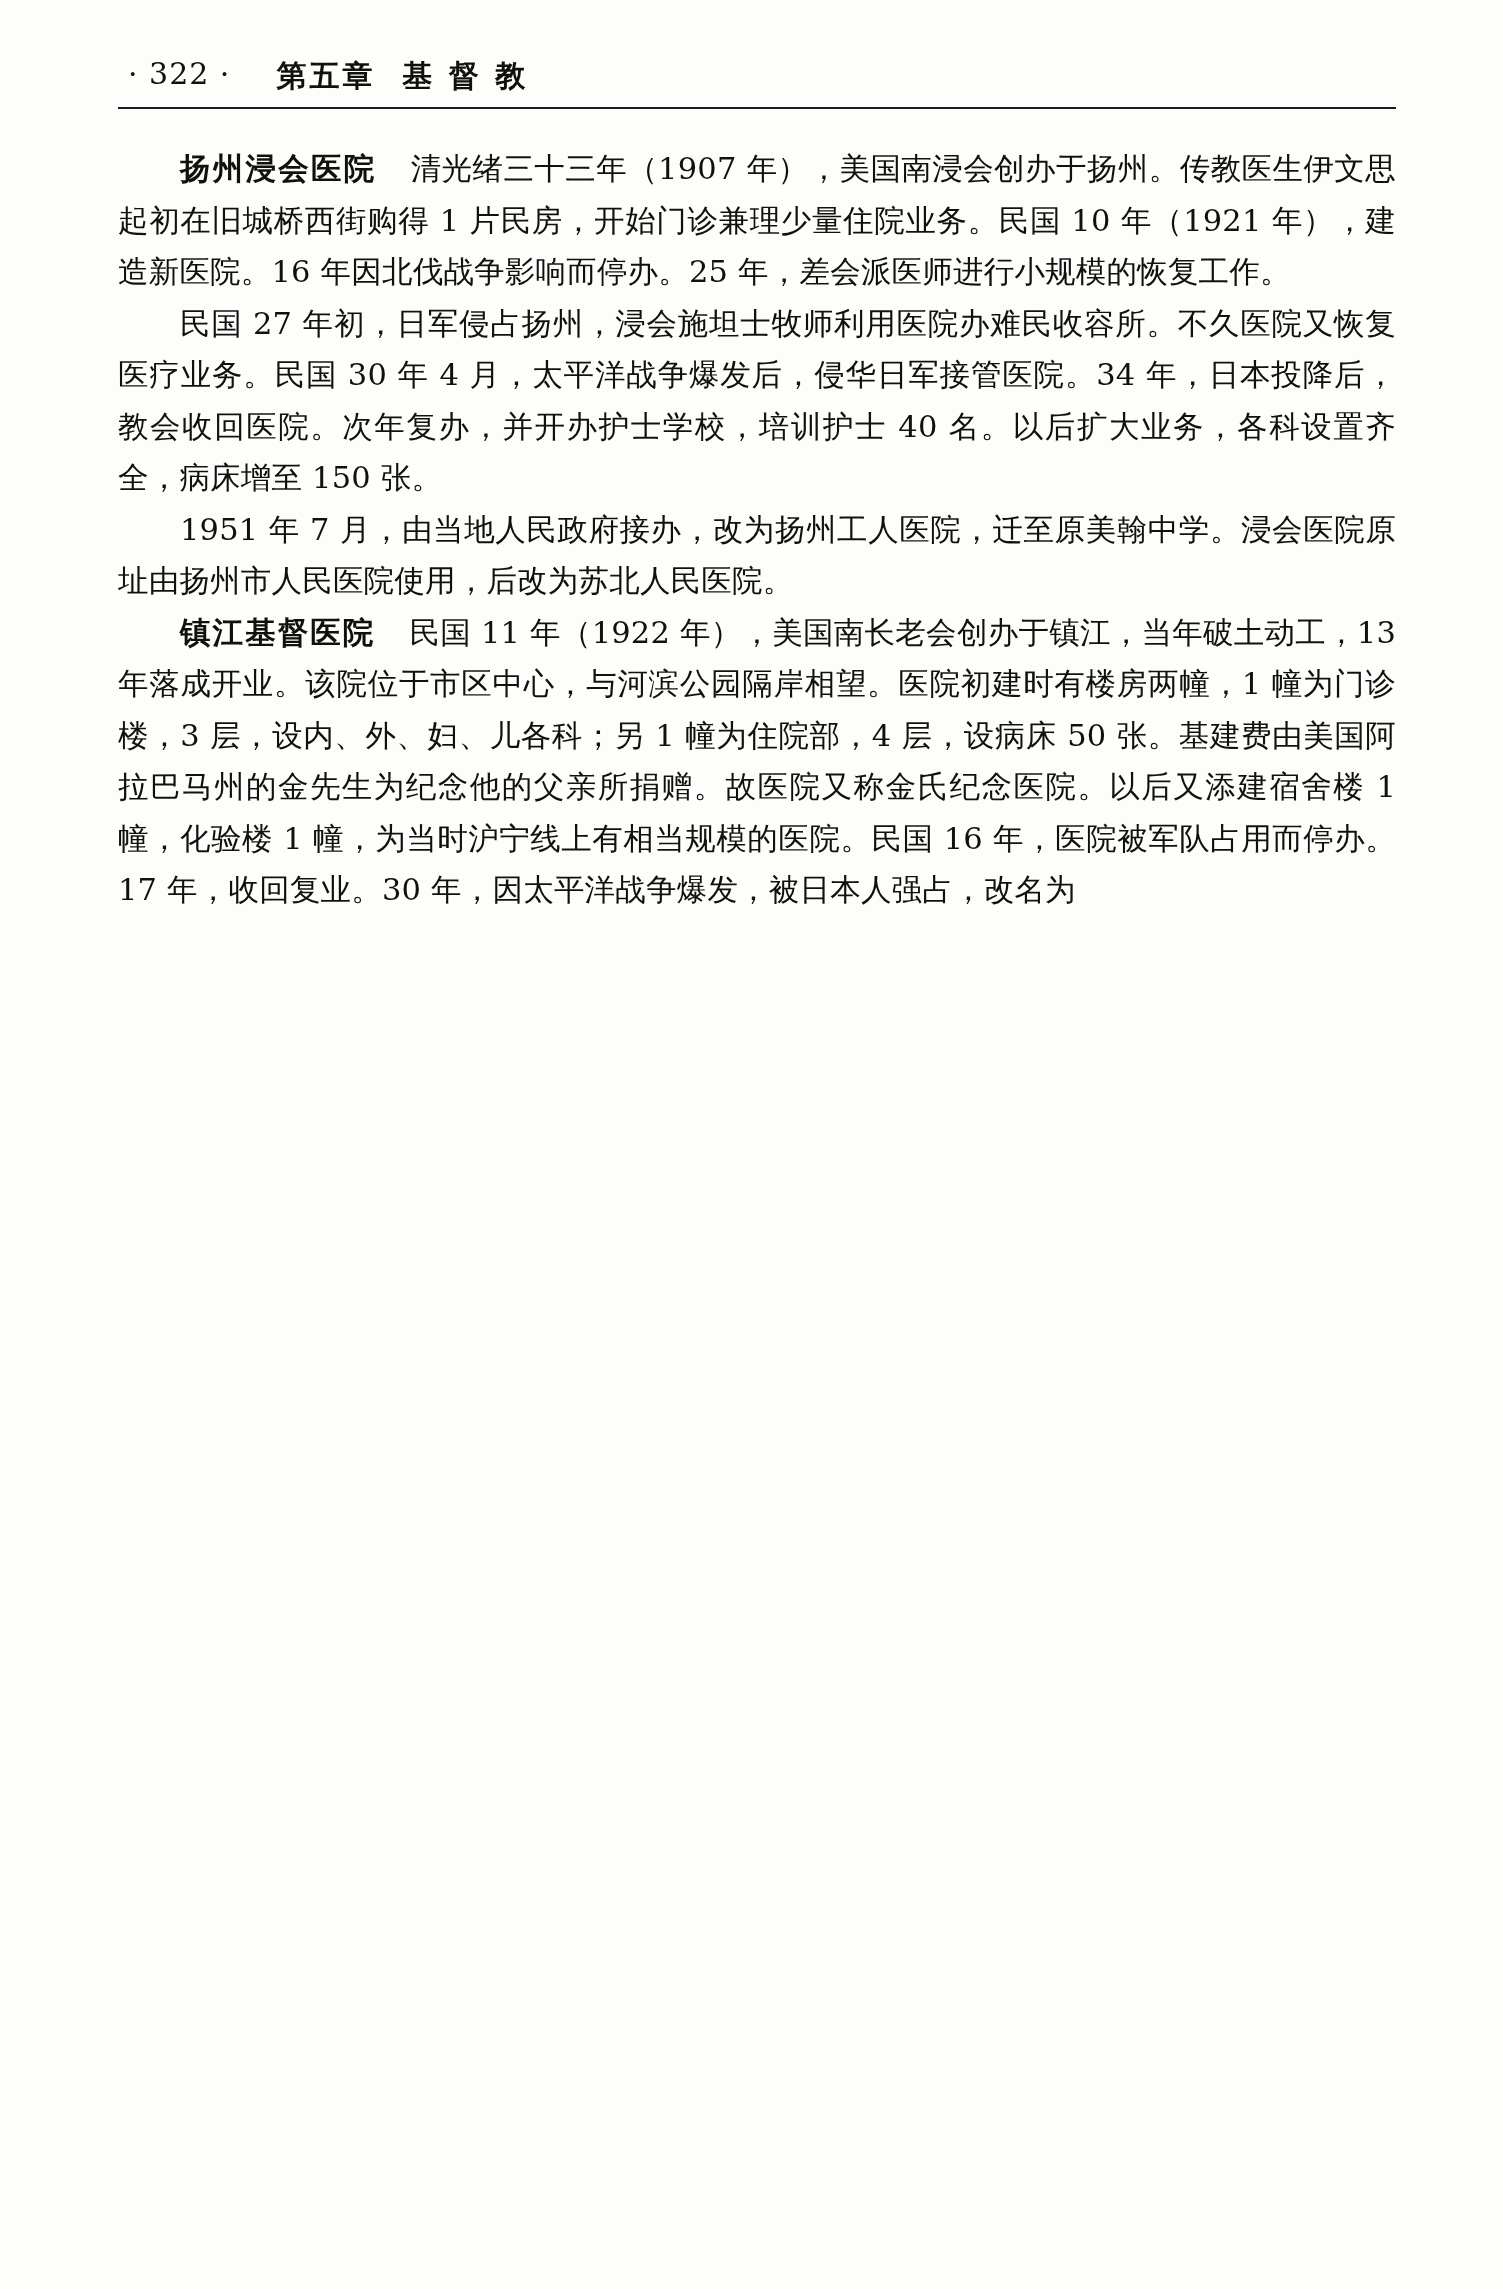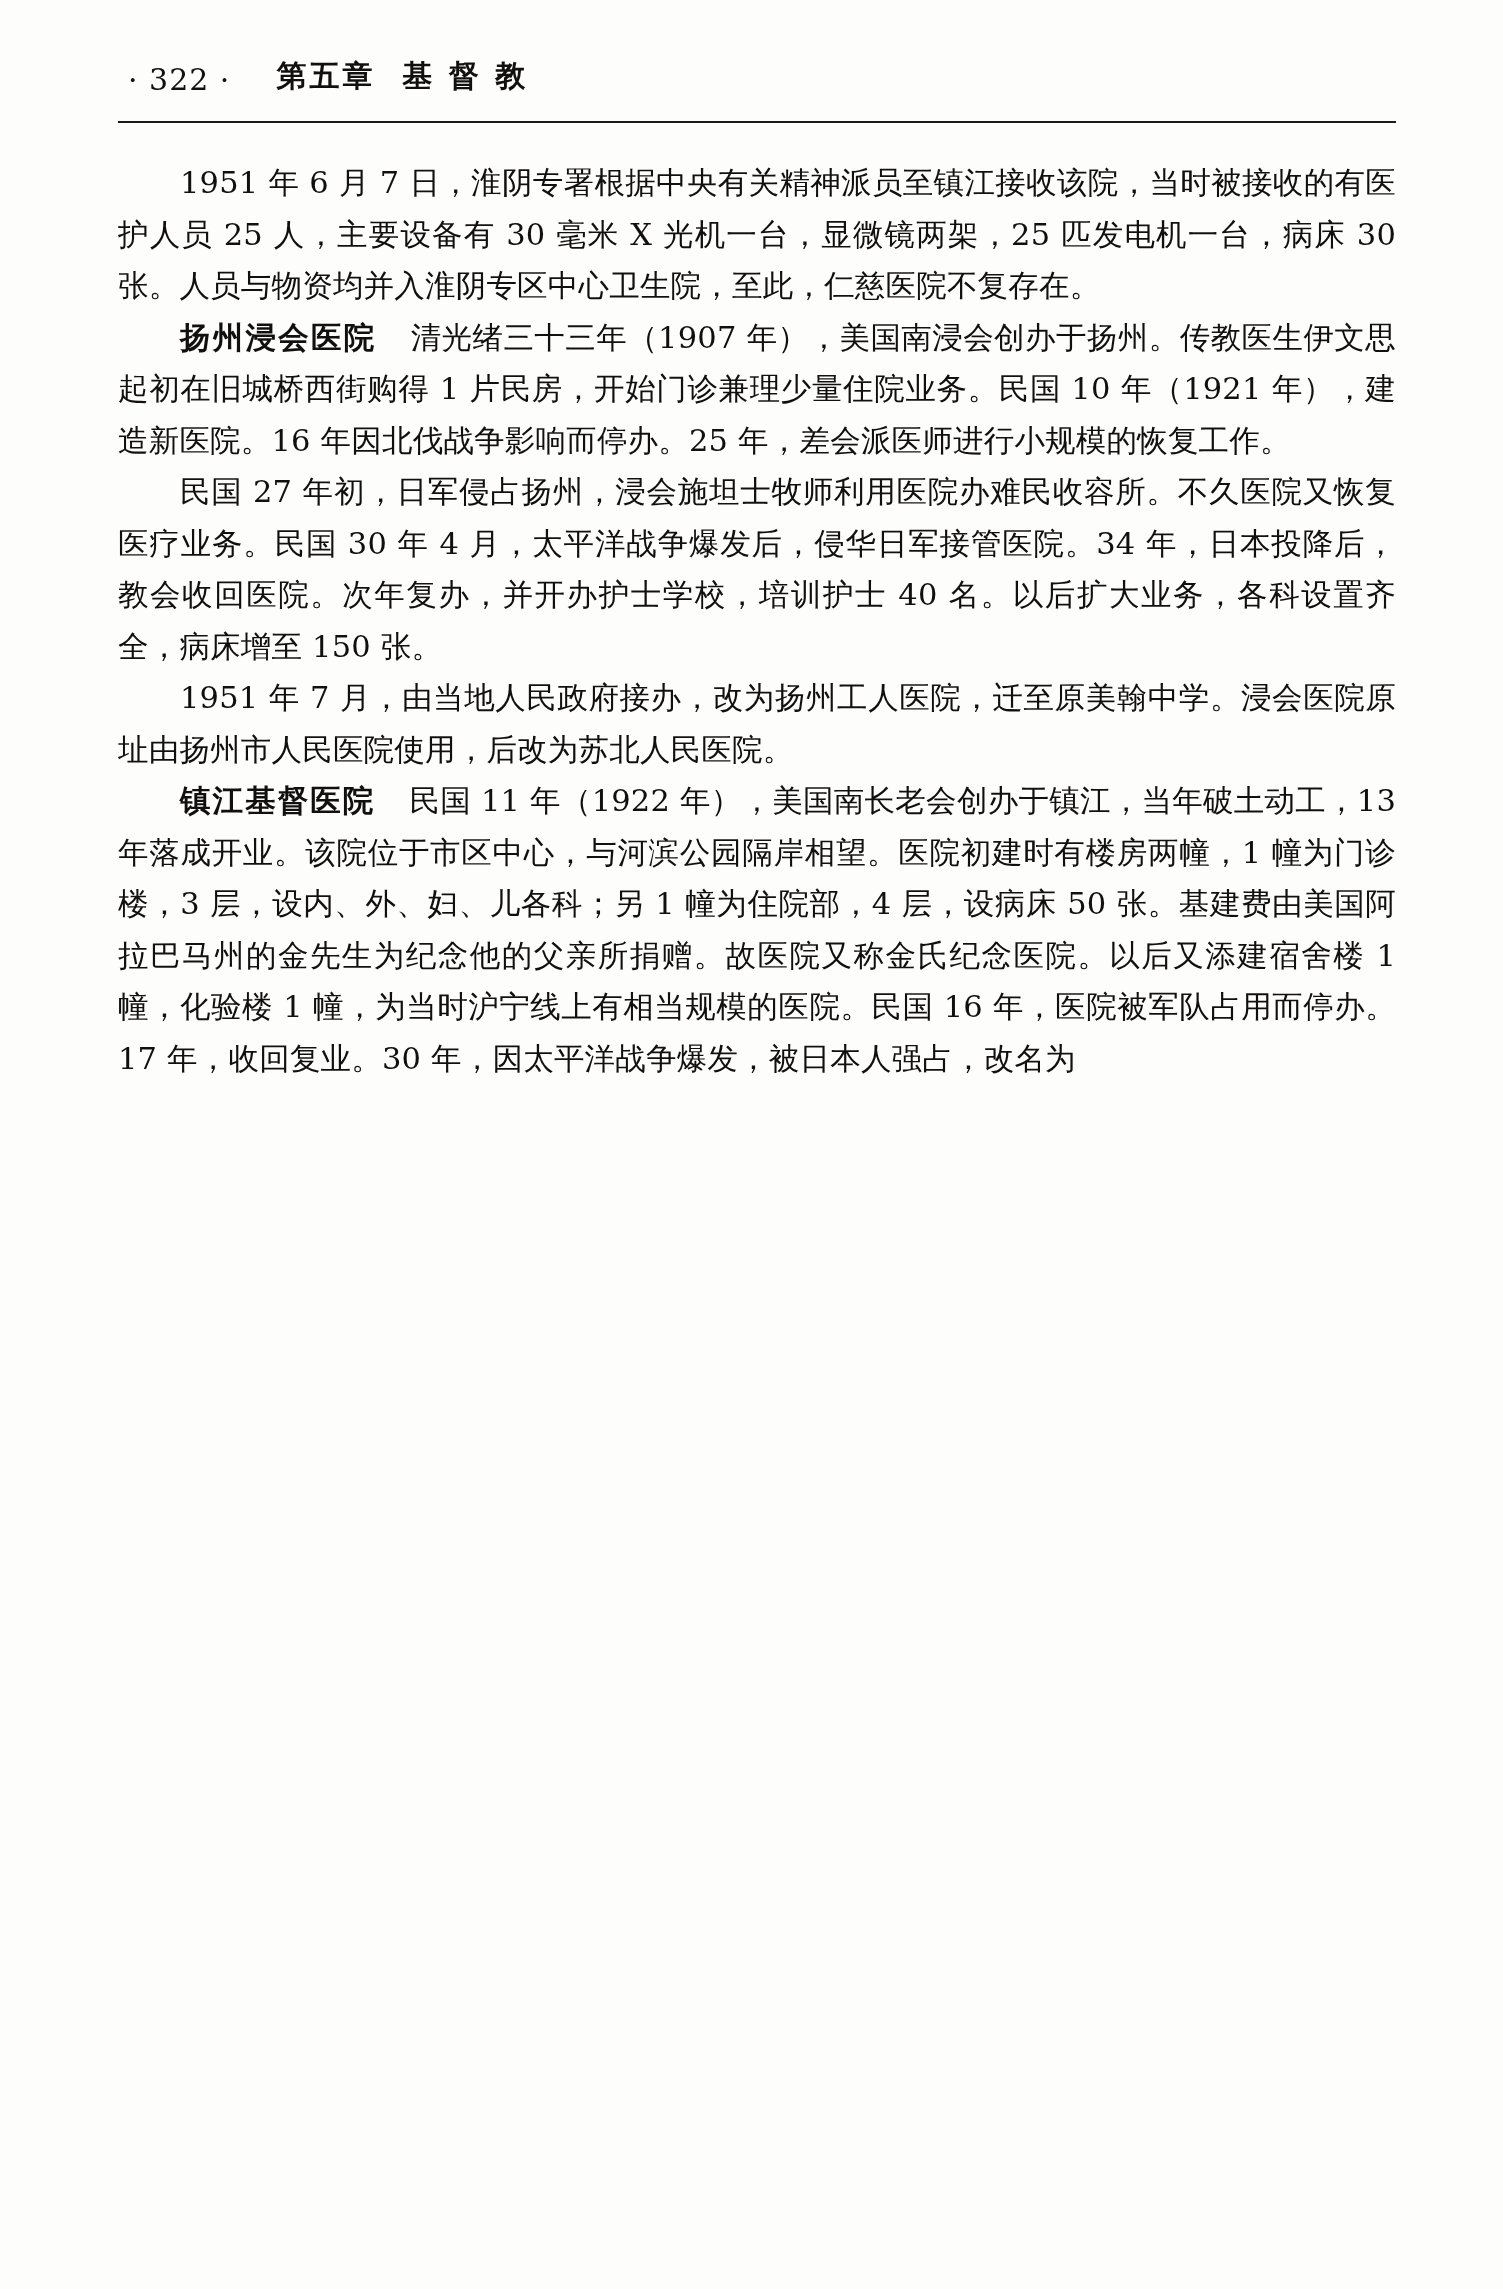--- a/index.html
+++ b/index.html
@@ -24,25 +24,25 @@
   }
   .content {
     position: absolute;
     left: 118px;
     top: 56px;
     width: 1278px;
   }
   
   .header {
     display: flex;
-    align-items: flex-end;
+    align-items: flex-start;
     font-family: "DejaVu Sans", "Liberation Sans", sans-serif;
     font-weight: bold;
     padding-left: 10px;
-    margin-bottom: 24px;
+    margin-bottom: 10px;
   }
   .page-number {
     font-size: 30px;
     letter-spacing: 1px;
     white-space: pre;
     font-family: "DejaVu Serif", "Liberation Serif", serif;
     font-weight: normal;
   }
   .chapter-title {
     font-size: 30px;
@@ -91,23 +91,20 @@
       <span class="page-number">· 322 ·</span>
       <span class="chapter-title">第五章  基 督 教</span>
     </div>
     <hr class="header-rule">
 
     <div class="body-text">
 
 
 
 
-      <p class="para indent">
-        <span>1951 年 6 月 7 日，淮阴专署根据中央有关精神派员至镇江接收该院，当时被接收的有医护人员 25 人，主要设备有 30 毫米 X 光机一台，显微镜两架，25 匹发电机一台，病床 30 张。人员与物资均并入淮阴专区中心卫生院，至此，仁慈医院不复存在。</span>
-      </p>
 
       <p class="para indent">
         <span class="lead">扬州浸会医院</span><span class="lead-gap"></span><span>清光绪三十三年（1907 年），美国南浸会创办于扬州。传教医生伊文思起初在旧城桥西街购得 1 片民房，开始门诊兼理少量住院业务。民国 10 年（1921 年），建造新医院。16 年因北伐战争影响而停办。25 年，差会派医师进行小规模的恢复工作。</span>
       </p>
 
       <p class="para indent">
         <span>民国 27 年初，日军侵占扬州，浸会施坦士牧师利用医院办难民收容所。不久医院又恢复医疗业务。民国 30 年 4 月，太平洋战争爆发后，侵华日军接管医院。34 年，日本投降后，教会收回医院。次年复办，并开办护士学校，培训护士 40 名。以后扩大业务，各科设置齐全，病床增至 150 张。</span>
       </p>
 
       <p class="para indent">

